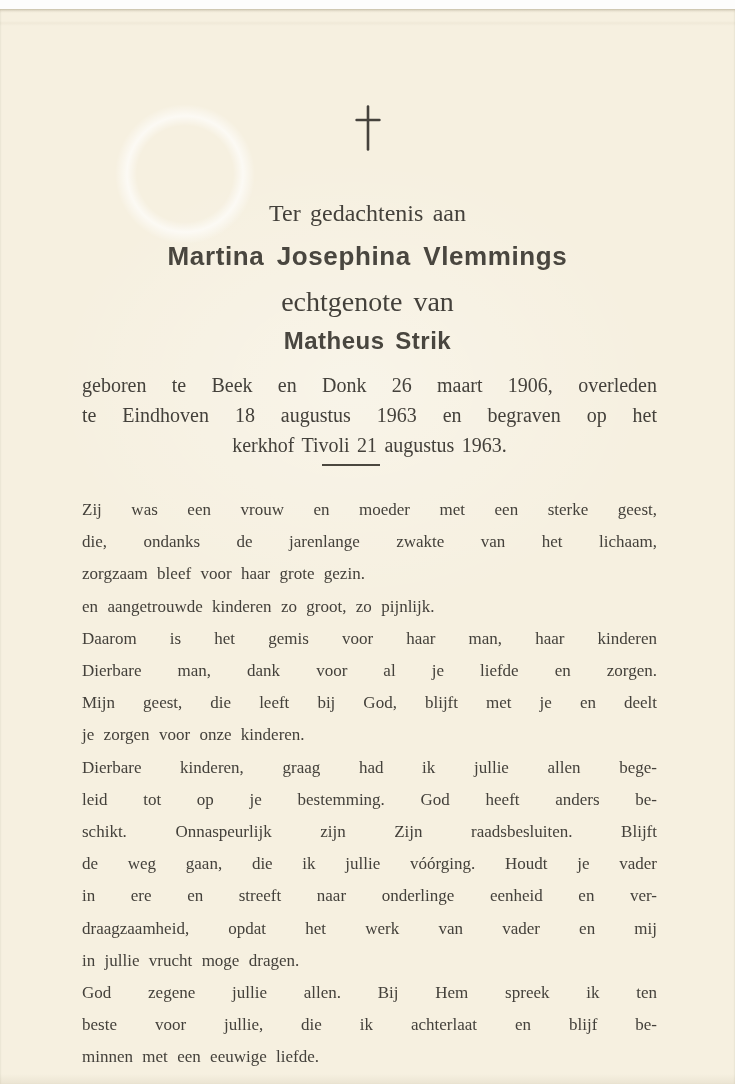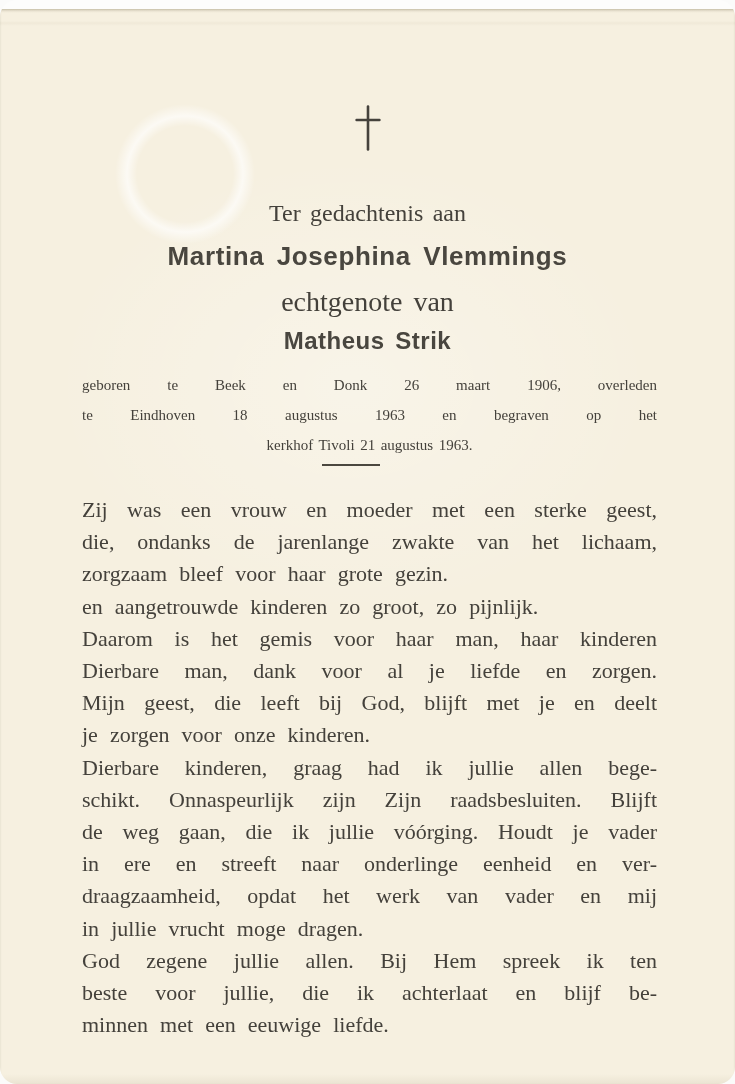--- a/index.html
+++ b/index.html
@@ -8,21 +8,20 @@
     background: #fbfbfa;
   }
   .page {
     position: relative;
     width: 735px;
     height: 1084px;
     background: #fdfdfc;
     overflow: hidden;
     font-family: "Liberation Serif", "DejaVu Serif", serif;
     color: #44413b;
-    border-radius: 17px;
   }
   
   .card {
     position: absolute;
     left: 0;
     top: 9px;
     width: 735px;
     height: 1075px;
     background-color: #f6f0e0;
     background-image:
@@ -80,26 +79,26 @@
     font-family: "Liberation Sans", "DejaVu Sans", sans-serif;
     font-weight: 700;
     font-size: 24px;
     line-height: 32px;
     letter-spacing: 0.5px;
     word-spacing: 0.15em;
     color: #49463f;
   }
   .details {
     margin: 13px 78px 0 82px;
-    font-size: 15px;
+    font-size: 20px;
     line-height: 30px;
   }
   .bodytext {
     margin: 28px 78px 0 82px;
-    font-size: 22px;
+    font-size: 17px;
     line-height: 32.2px;
   }
   .line { min-height: 1em; }
   
   .j {
     text-align: justify;
     text-align-last: justify;
   }
   
   .e {
@@ -151,20 +150,21 @@
     <div class="bodytext">
       <div class="line j">Zij was een vrouw en moeder met een sterke geest,</div>
       <div class="line j">die, ondanks de jarenlange zwakte van het lichaam,</div>
       <div class="line e">zorgzaam bleef voor haar grote gezin.</div>
       <div class="line e">en aangetrouwde kinderen zo groot, zo pijnlijk.</div>
       <div class="line j">Daarom is het gemis voor haar man, haar kinderen</div>
       <div class="line j">Dierbare man, dank voor al je liefde en zorgen.</div>
       <div class="line j">Mijn geest, die leeft bij God, blijft met je en deelt</div>
       <div class="line e">je zorgen voor onze kinderen.</div>
       <div class="line j">Dierbare kinderen, graag had ik jullie allen bege-</div>
+      <div class="line j">leid tot op je bestemming. God heeft anders be-</div>
       <div class="line j">schikt. Onnaspeurlijk zijn Zijn raadsbesluiten. Blijft</div>
       <div class="line j">de weg gaan, die ik jullie vóórging. Houdt je vader</div>
       <div class="line j">in ere en streeft naar onderlinge eenheid en ver-</div>
       <div class="line j">draagzaamheid, opdat het werk van vader en mij</div>
       <div class="line e">in jullie vrucht moge dragen.</div>
       <div class="line j">God zegene jullie allen. Bij Hem spreek ik ten</div>
       <div class="line j">beste voor jullie, die ik achterlaat en blijf be-</div>
       <div class="line e">minnen met een eeuwige liefde.</div>
     </div>
 

